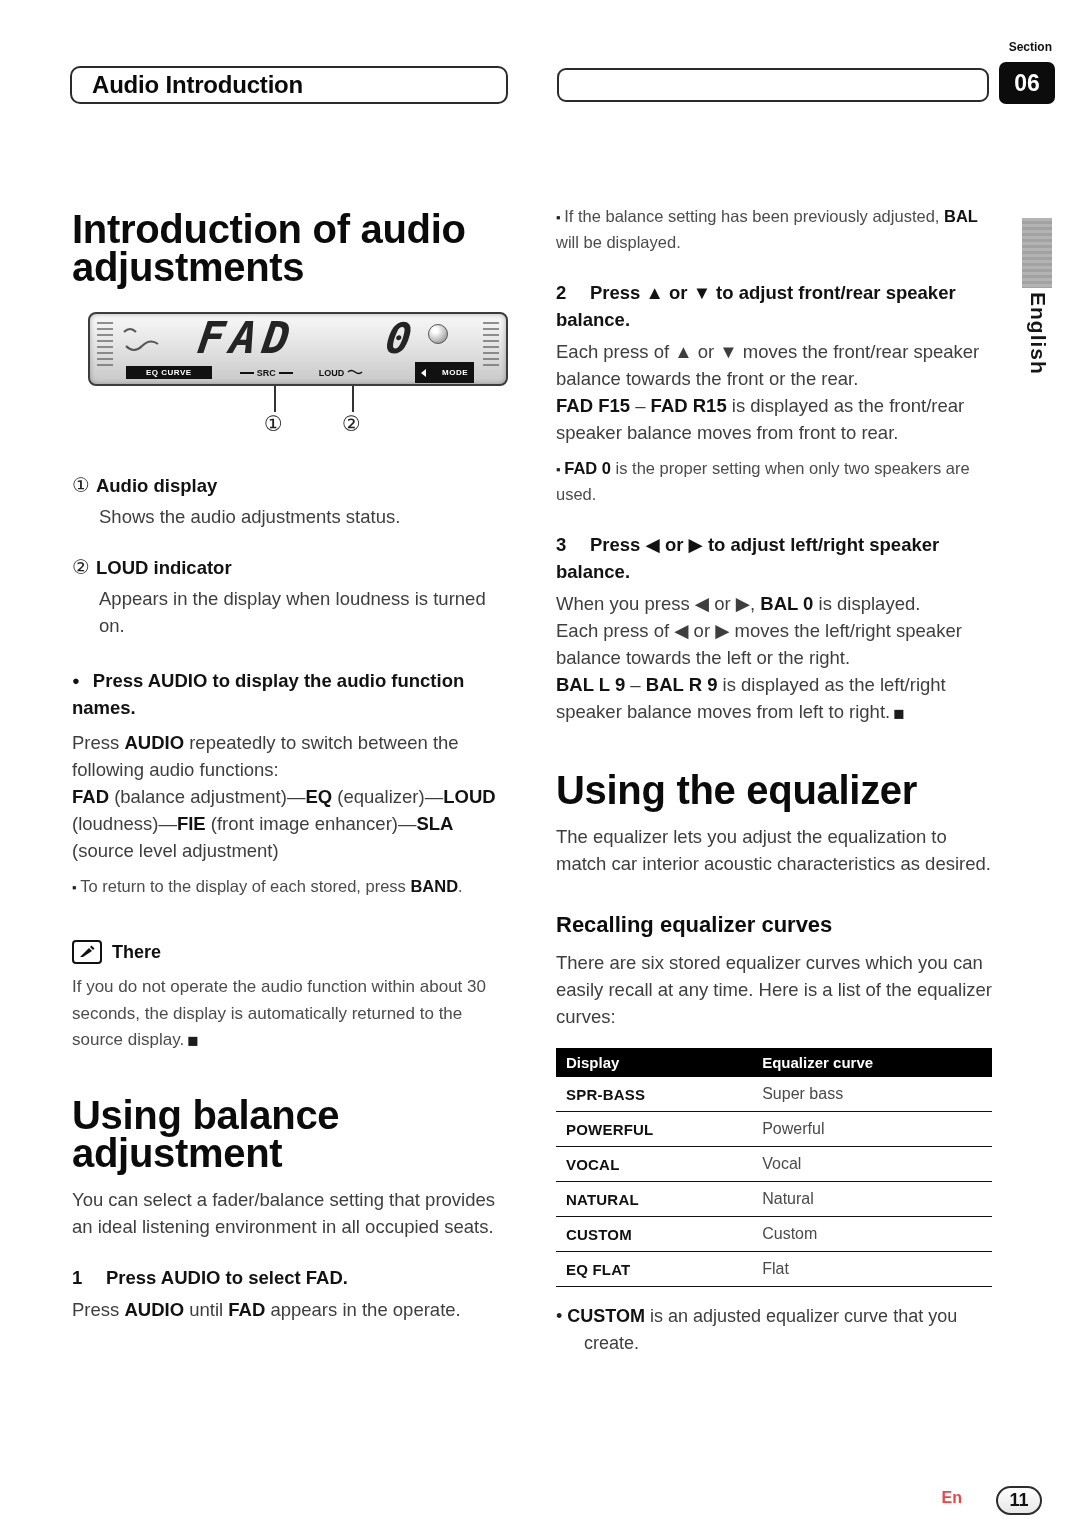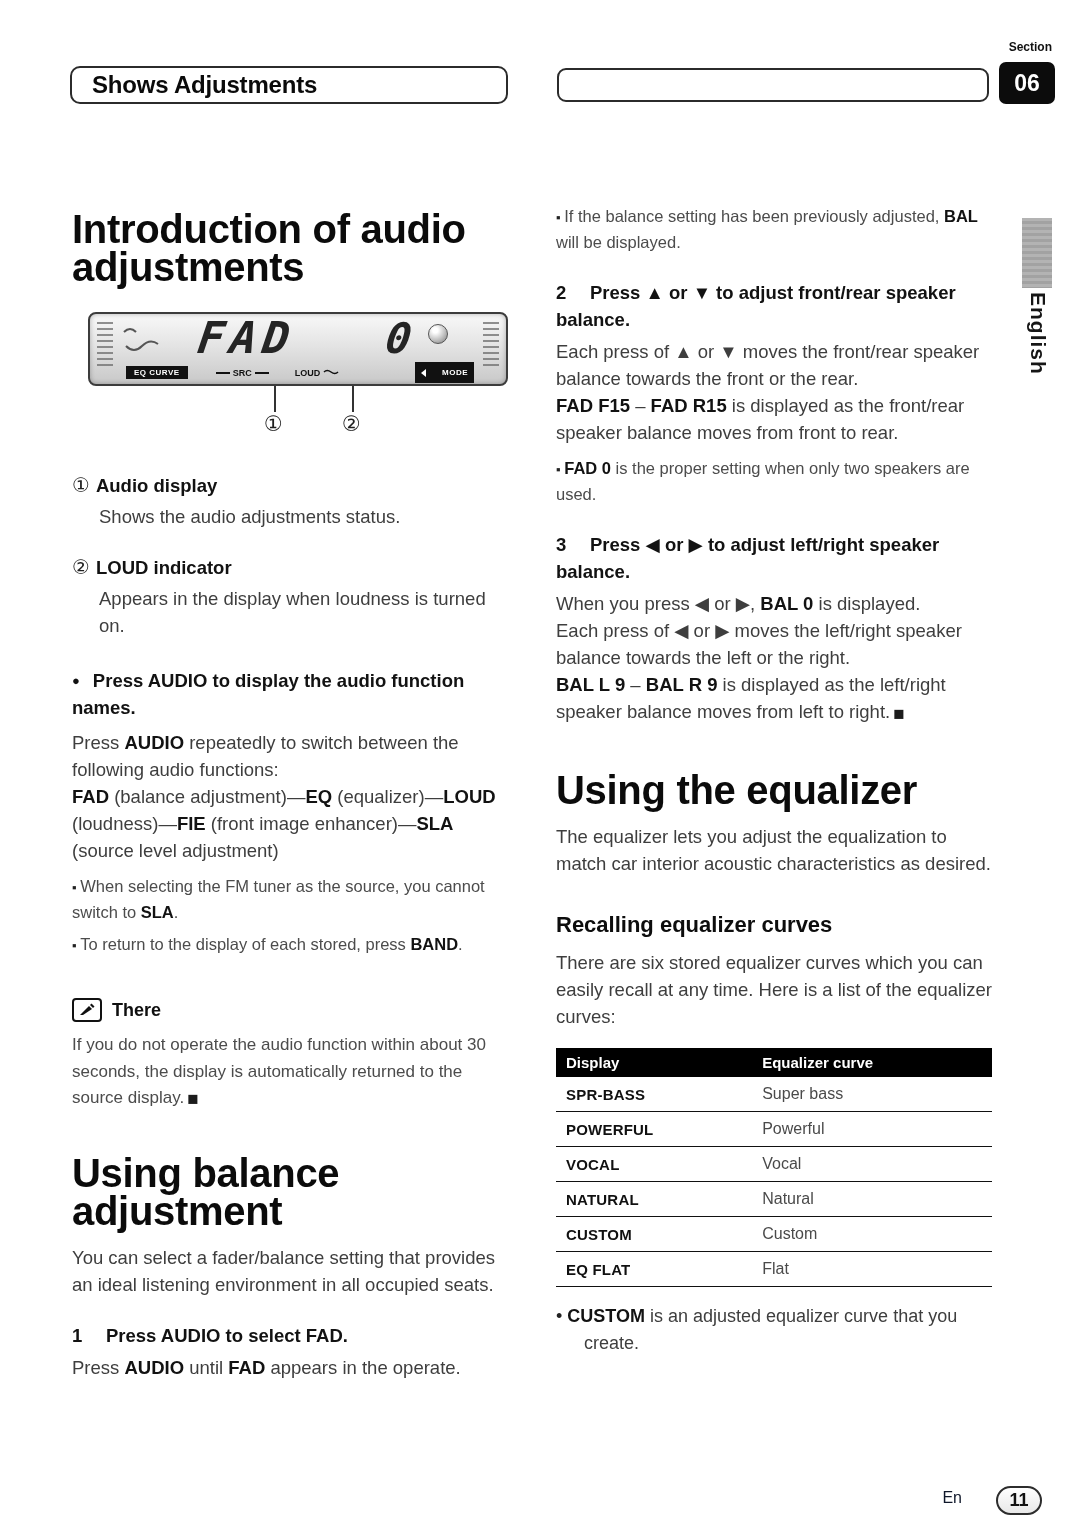--- a/index.html
+++ b/index.html
@@ -64,21 +64,21 @@
   .ticks.tl{left:7px;} .ticks.tr{right:7px;}
   .lcd-fad{position:absolute;left:108px;top:-4px;font-family:"DejaVu Sans Mono",monospace;
     font-style:italic;font-weight:bold;font-size:44px;line-height:56px;letter-spacing:6px;
     color:#242424;transform:skewX(-8deg);}
   .lcd-val{position:absolute;left:296px;top:-3px;font-family:"DejaVu Sans Mono",monospace;
     font-style:italic;font-weight:bold;font-size:42px;line-height:56px;color:#242424;transform:skewX(-8deg);}
   .ball{position:absolute;left:338px;top:10px;width:18px;height:18px;border-radius:50%;
     border:1px solid #555;background:radial-gradient(circle at 35% 30%,#ffffff 15%,#c2c2c2 55%,#7a7a7a 100%);}
   .lcd-bottom{position:absolute;left:6px;right:6px;bottom:3px;height:17px;display:flex;
     align-items:center;font-size:9px;font-weight:bold;color:#111;}
-  .chip{background:#111;color:#fff;font-size:8px;padding:2px 8px;letter-spacing:.5px;margin-left:30px;}
+  .chip{background:#111;color:#fff;font-size:8px;padding:2px 20px;letter-spacing:.5px;margin-left:30px;}
   .grp{display:flex;align-items:center;gap:3px;}
   .grp.src{margin-left:28px;} .grp.loud{margin-left:26px;}
   .dash{width:14px;height:2px;background:#111;}
   .mode-chip{margin-left:auto;margin-right:26px;background:#111;color:#fff;font-size:8px;
     padding:6px 6px;display:flex;align-items:center;gap:16px;letter-spacing:.5px;}
   .tri{width:0;height:0;border-right:5px solid #fff;border-top:4px solid transparent;border-bottom:4px solid transparent;}
 
   .callouts{position:relative;height:62px;width:420px;}
   .cl{position:absolute;top:0;width:2px;height:26px;background:#333;}
   .cl1{left:186px;} .cl2{left:264px;}
@@ -88,32 +88,32 @@
   
   .eq-table{width:100%;border-collapse:collapse;margin-top:18px;}
   .eq-table th{background:#000;color:#fff;text-align:left;font-size:15px;padding:6px 10px;font-weight:bold;}
   .eq-table th:first-child{width:45%;}
   .eq-table td{border-bottom:1.5px solid #111;padding:8px 10px;font-size:16px;}
   .eq-table td.c0{font-weight:bold;font-size:15px;color:#101010;letter-spacing:.2px;}
   .eq-table td.c1{color:#4a4a4a;}
   .after-table{margin-top:16px;font-size:18px;line-height:27px;}
 
   
-  .footer-lang{position:absolute;right:118px;bottom:22px;font-size:16px;font-weight:normal;color:#0f172a;}
+  .footer-lang{position:absolute;right:118px;bottom:22px;font-size:16px;font-weight:bold;color:#ef4444;}
   .page-badge{position:absolute;right:38px;bottom:14px;width:46px;height:29px;border:2px solid #2d2d2d;
     border-radius:15px;display:flex;align-items:center;justify-content:center;
     font-size:18px;font-weight:bold;color:#111;background:linear-gradient(180deg,#fff,#e8e8e8);box-sizing:border-box;}
 </style>
 </head>
 <body>
 
 <div class="page">
 
   <div class="hdr-box-left">
-    <span class="hdr-title">Shows Adjustments</span>
+    <span class="hdr-title">Audio Introduction</span>
   </div>
   <div class="hdr-box-right"></div>
   <div class="section-label">Section</div>
   <div class="section-badge">06</div>
 
   <div class="side-bar"></div>
   <div class="side-text">English</div>
 
   <div class="col col-left">
 
@@ -160,21 +160,20 @@
     <p class="title-line"><span class="circ">①</span><span class="b">Audio display</span></p>
     <p class="ind">Shows the audio adjustments status.</p>
 
     <p class="title-line"><span class="circ">②</span><span class="b">LOUD indicator</span></p>
     <p class="ind">Appears in the display when loudness is turned on.</p>
 
     <p class="title-line" style="margin-top:28px;"><span class="bigdot">●</span><span class="b">Press AUDIO to display the audio function names.</span></p>
     <p class="flow" style="margin-top:8px;"><span>Press </span><span class="b">AUDIO</span><span> repeatedly to switch between the following audio functions:</span></p>
     <p><span class="b">FAD</span><span> (balance adjustment)—</span><span class="b">EQ</span><span> (equalizer)—</span><span class="b">LOUD</span><span> (loudness)—</span><span class="b">FIE</span><span> (front image enhancer)—</span><span class="b">SLA</span><span> (source level adjustment)</span></p>
 
-    <p class="small"><span class="sq">▪ </span><span>When selecting the FM tuner as the source, you cannot switch to </span><span class="b">SLA</span><span>.</span></p>
     <p class="small"><span class="sq">▪ </span><span>To return to the display of each stored, press </span><span class="b">BAND</span><span>.</span></p>
 
     <div class="note-head">
       <span class="note-icon">
         <svg width="18" height="14" viewBox="0 0 18 14">
             <path d="M2 12 L11 3 L14 6 L5 12 Z" fill="#111"></path>
             <path d="M12 2 L15 5 L16.5 3.5 L13.5 0.5 Z" fill="#111"></path>
           </svg>
       </span>
       <span class="note-label">There</span>

